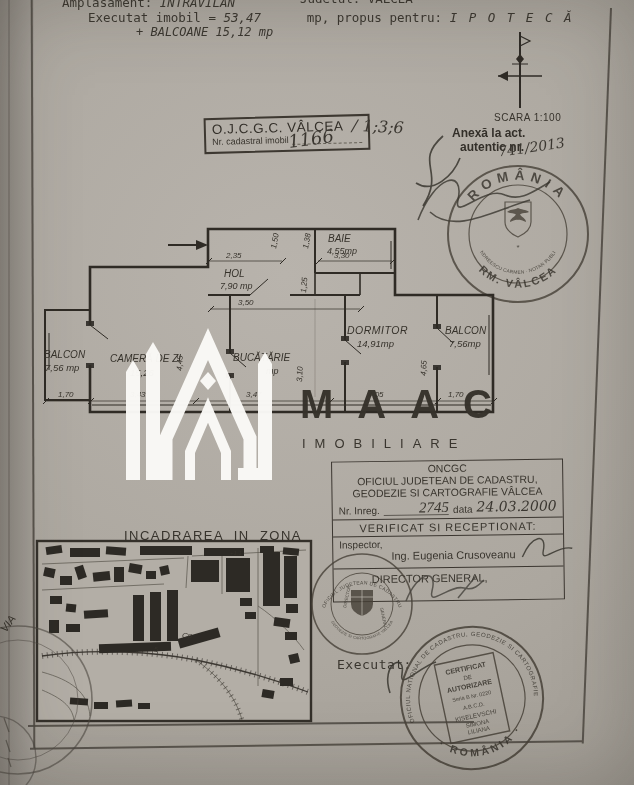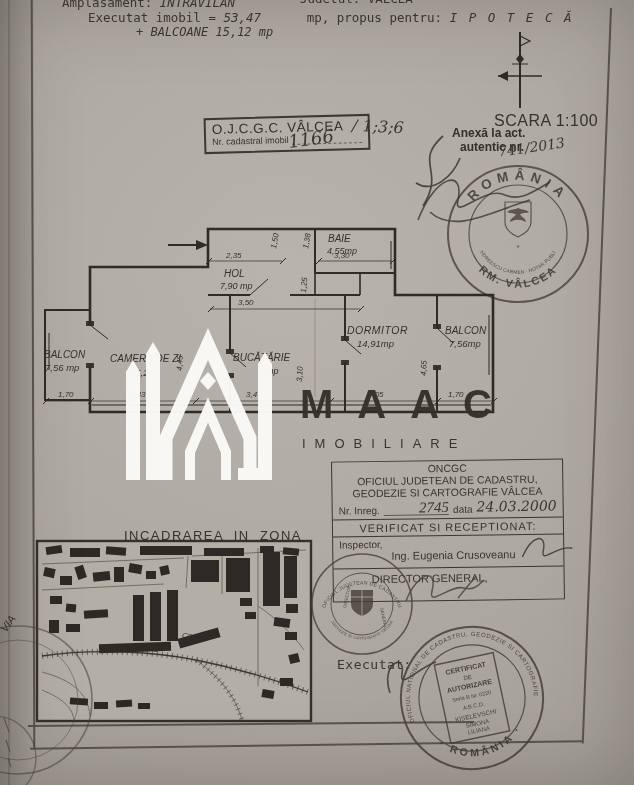--- a/index.html
+++ b/index.html
@@ -65,21 +65,21 @@
   </div>
   <div class="abs hand" style="left:288px;top:128px;font-size:18px;transform:rotate(-8deg);">1166</div>
   <div class="abs hand" style="left:352px;top:117px;font-size:16px;transform:rotate(3deg);">/ 1;3;6</div>
   <svg class="abs" style="left:398px;top:128px;" width="70" height="95" viewBox="0 0 70 95">
     <g stroke="#3a3730" stroke-width="1.7" fill="none" opacity=".85">
       <path d="M45,8 C15,35 48,42 25,78"></path>
       <path d="M18,55 C35,66 55,48 62,30"></path>
     </g>
   </svg>
 
-  <div class="abs tech" style="left:494px;top:112px;font-size:16px;letter-spacing:.5px;">SCARA 1:100</div>
+  <div class="abs tech" style="left:494px;top:112px;font-size:10px;letter-spacing:.5px;">SCARA 1:100</div>
   <div class="abs tech" style="left:452px;top:126px;font-size:12px;font-weight:bold;color:#332f29;">
     <div>Anexă la act.</div>
     <div style="margin-left:8px;">autentic nr.</div>
   </div>
   <div class="abs hand" style="left:498px;top:139px;font-size:14px;transform:rotate(-8deg);">741/2013</div>
 
   <svg class="abs" style="left:440px;top:158px;" width="156" height="152" viewBox="0 0 156 152">
     <defs>
       <path id="np-top" d="M22,78 A56,56 0 0 1 134,78"></path>
       <path id="np-bot" d="M32,104 A54,54 0 0 0 124,104"></path>

